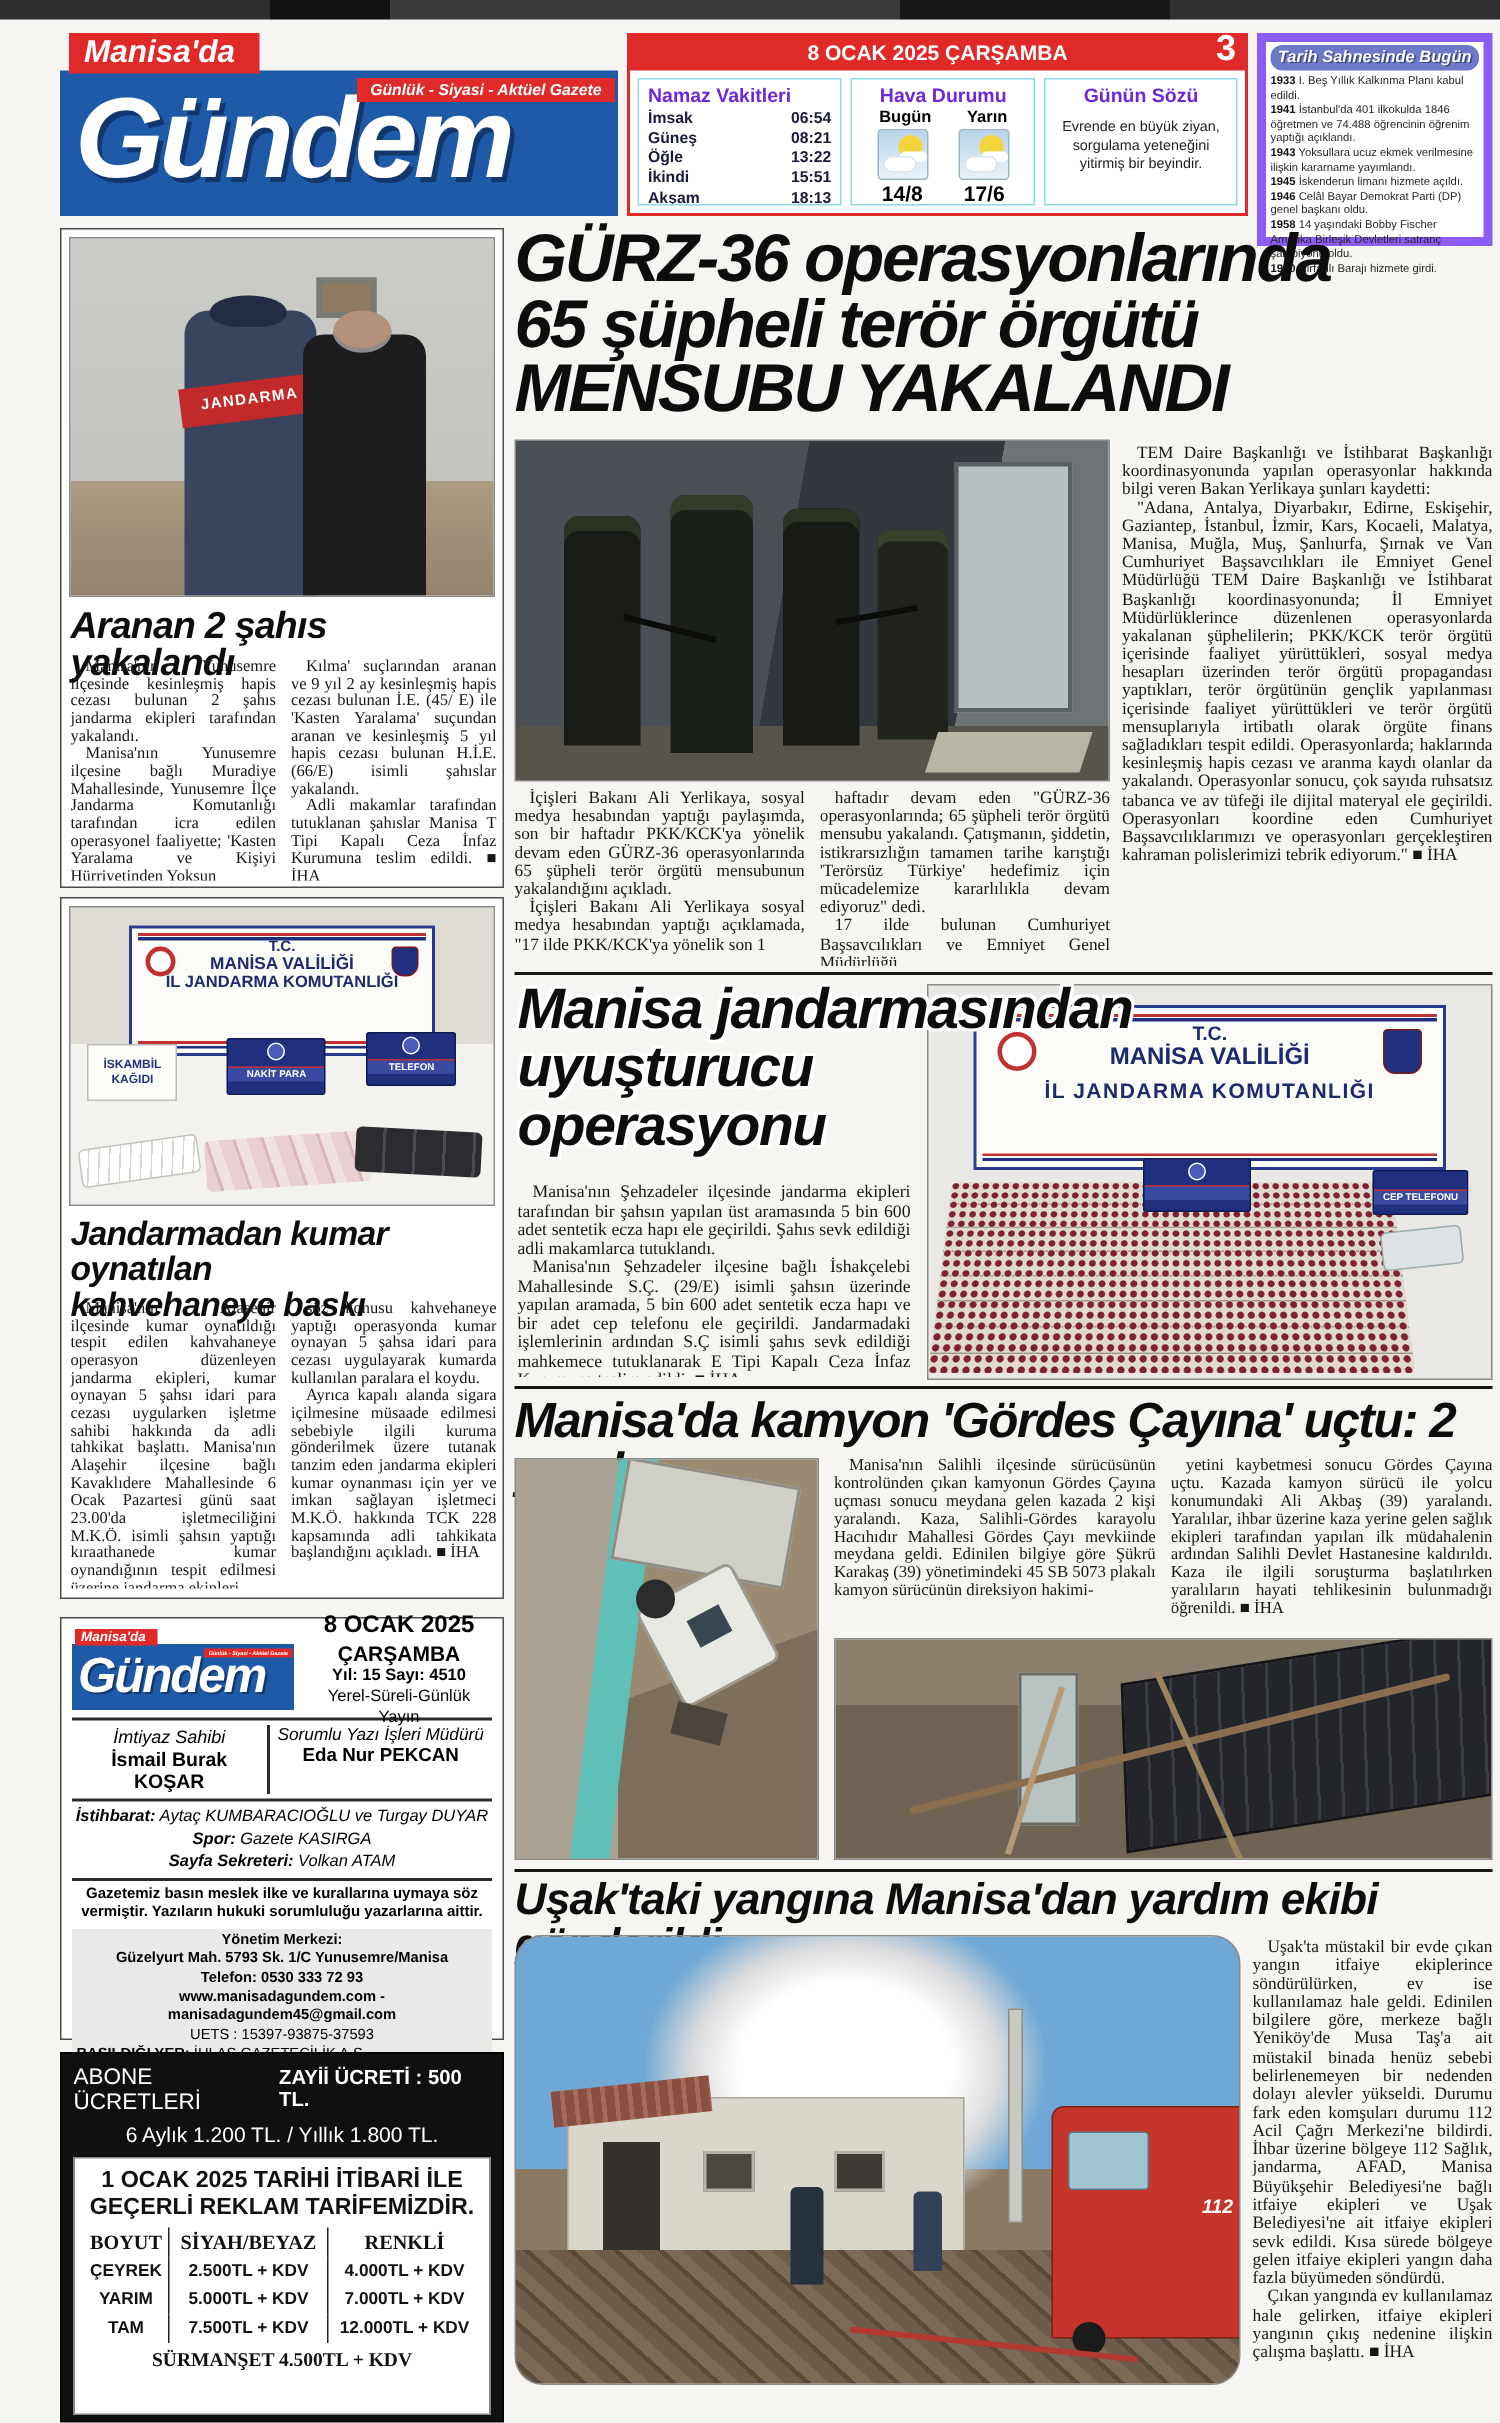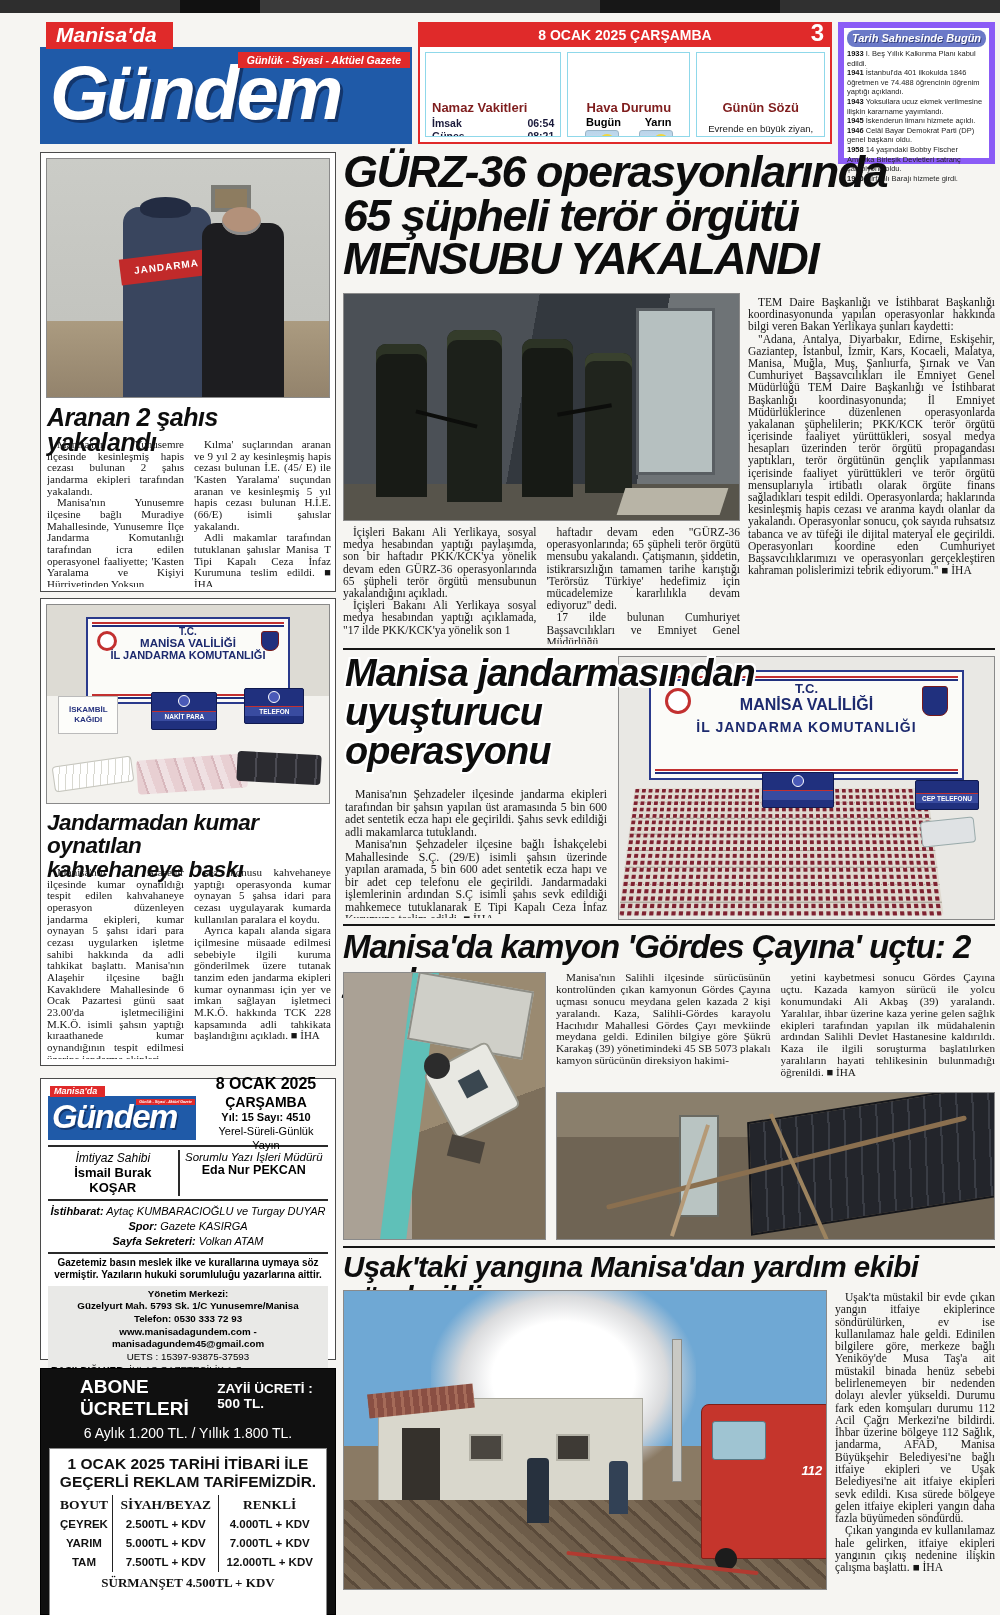--- a/index.html
+++ b/index.html
@@ -13,21 +13,21 @@
   .body-sm { font-size:11px; }
   .cols { display:flex; gap:10px; }
   .col { flex:1; overflow:hidden; }
   .box { position:absolute; border:1px solid #4b4b4b; background:#fff; }
   .rule { position:absolute; height:2px; background:#161616; }
   
   .logo-kicker { background:#e02a2a; color:#fff; font-style:italic; font-weight:900; font-size:21px; padding:1px 16px 2px 10px; display:inline-block; }
   .logo-main { background:#1f5aa8; color:#fff; font-style:italic; font-weight:900; }
   .tagline { background:#e02a2a; color:#fff; font-weight:700; font-style:italic; font-size:10.5px; padding:2px 9px; position:absolute; }
   .infobox { border:1.5px solid #8fd8ea; background:#fff; padding:3px 6px; overflow:hidden; }
-  .ib-title { font-weight:700; font-size:13px; color:#7f1d1d;margin-top:44px; }
+  .ib-title { font-weight:700; font-size:13px; color:#6d28d9; }
   .prow { display:flex; justify-content:space-between; font-weight:700; font-size:10.5px; color:#19193a; line-height:1.25; }
   .wicon { width:34px; height:34px; background:linear-gradient(180deg,#b9d4ea,#eaf2f8); border:1px solid #9ab4c6; border-radius:3px; position:relative; }
   .sun { position:absolute; top:3px; left:13px; width:16px; height:16px; border-radius:50%; background:#f2d53c; }
   .cloud { position:absolute; bottom:4px; left:3px; width:22px; height:11px; background:#fff; border-radius:10px; box-shadow:9px -5px 0 -2px #fff; border:1px solid #dbe4ec; }
   .hist-item { font-size:7.5px; line-height:1.28; color:#262626; text-align:left; }
   .hist-item b { color:#111; }
   
   .sign { position:absolute; background:#fbfbf8; border:2px solid #2a3a8c; text-align:center; color:#1d2a6e; font-weight:700; overflow:hidden; }
   .stripes { position:absolute; left:4px; right:4px; height:5px; background:linear-gradient(180deg,#c23030 0 2px,#fff 2px 3px,#20307e 3px 5px); }
   .plaque { position:absolute; background:#20307e; border:1px solid #101a50; border-radius:2px; color:#fff; text-align:center; overflow:hidden; }
@@ -242,21 +242,21 @@
     <div class="mast-center">UETS : 15397-93875-37593</div>
     <div><b>BASILDIĞI YER:</b> <span>İHLAS GAZETECİLİK A.Ş..</span></div>
     <div>FATİH MH.1199 SK.NO:1 / 7 SARNIÇ GAZİEMİR / İZMİR</div>
     <div>TEL: 0 (232) 483 96 60</div>
     <div><b>DAĞITIM:</b> <span>LİDER Dağıtım 0507 607 90 47</span></div>
   </div>
 </div>
 
 <div class="abs" style="left:40px;top:1368px;width:296px;height:247px;background:#101010;color:#fff;padding:7px 8px;border:1px solid #000;">
   <div style="display:flex;justify-content:space-between;align-items:baseline;">
-    <span style="font-weight:700;font-size:19px;margin-left:31px;">ABONE ÜCRETLERİ</span>
+    <span style="font-weight:400;font-size:15px;">ABONE ÜCRETLERİ</span>
     <span style="font-weight:700;font-size:13.5px;">ZAYİİ ÜCRETİ : 500 TL.</span>
   </div>
   <div class="mast-center" style="font-size:14px;margin-top:5px;">6 Aylık 1.200 TL.   /   Yıllık 1.800 TL.</div>
   <div style="background:#fff;color:#111;margin-top:7px;padding:4px 6px;height:172px;border:1px solid #888;">
     <div class="mast-center" style="font-weight:900;font-size:15.5px;line-height:1.15;white-space:pre-line;margin:2px 0 4px;">1 OCAK 2025 TARİHİ İTİBARİ İLE
 GEÇERLİ REKLAM TARİFEMİZDİR.</div>
     <table class="ab-table">
       <tbody>
           <tr>
         <th>BOYUT</th>
@@ -372,21 +372,21 @@
   <div class="abs" style="left:28%;top:15%;width:9%;height:70%;background:#b9c4c2;border:2px solid #6a6a62;"></div>
   <div class="abs" style="right:-2%;top:6%;width:58%;height:78%;background:repeating-linear-gradient(90deg,#23252b 0 14px,#3a3d45 14px 16px);transform:skewY(-7deg) rotate(-2deg);border:2px solid #15161a;"></div>
   <div class="abs" style="left:10%;top:46%;width:85%;height:5px;background:#8a6f4f;transform:rotate(-14deg);border-radius:3px;"></div>
   <div class="abs" style="left:30%;top:20%;width:4px;height:80%;background:#b59a77;transform:rotate(18deg);"></div>
   <div class="abs" style="left:55%;top:10%;width:4px;height:95%;background:#9c835f;transform:rotate(-24deg);"></div>
 </div>
 
 <div class="rule" style="left:343px;top:1246px;width:652px;"></div>
 <div class="hl" style="position:absolute;left:343px;top:1252px;width:652px;font-size:29.5px;line-height:1;letter-spacing:-0.5px;">Uşak'taki yangına Manisa'dan yardım ekibi gönderildi</div>
 
-<div class="photo" style="left:343px;top:1290px;width:484px;height:300px;background:linear-gradient(180deg,#6fa8d4 0 52%,#8a7a64 52% 100%);">
+<div class="photo" style="left:343px;top:1290px;width:484px;height:300px;background:linear-gradient(180deg,#6fa8d4 0 52%,#8a7a64 52% 100%);border-radius:19px;">
   <div class="abs" style="left:18%;top:-6%;width:55%;height:64%;background:radial-gradient(ellipse at 50% 55%,#ffffff 0 38%,#d9dadc 55%,rgba(217,218,220,0) 72%);"></div>
   <div class="abs" style="left:7%;top:36%;width:55%;height:36%;background:#d9d7cc;border:1px solid #a9a79c;"></div>
   <div class="abs" style="left:5%;top:33%;width:22%;height:8%;background:repeating-linear-gradient(90deg,#8a4f43 0 6px,#a56a58 6px 9px);transform:rotate(-6deg);"></div>
   <div class="abs" style="left:26%;top:48%;width:7%;height:9%;background:#4a4640;border:2px solid #b5b3a8;"></div>
   <div class="abs" style="left:44%;top:48%;width:7%;height:9%;background:#3e3a35;border:2px solid #b5b3a8;"></div>
   <div class="abs" style="left:12%;top:46%;width:8%;height:26%;background:#35312c;"></div>
   <div class="abs" style="left:68%;top:16%;width:2.2%;height:48%;background:#c9c9c4;border:1px solid #8d8d88;"></div>
   <div class="abs" style="left:0;bottom:0;width:100%;height:30%;background:repeating-linear-gradient(42deg,#6d5c49 0 9px,#5a4a3a 9px 12px,#7b6a55 12px 20px);"></div>
   <div class="abs" style="left:38%;top:56%;width:4.5%;height:22%;background:#27313e;border-radius:4px 4px 0 0;"></div>
   <div class="abs" style="left:55%;top:57%;width:4%;height:18%;background:#324155;border-radius:4px 4px 0 0;"></div>

